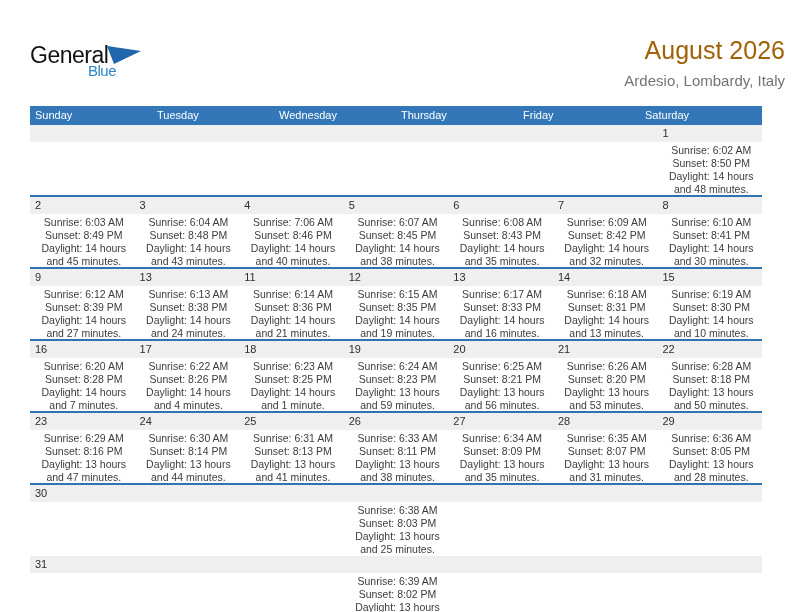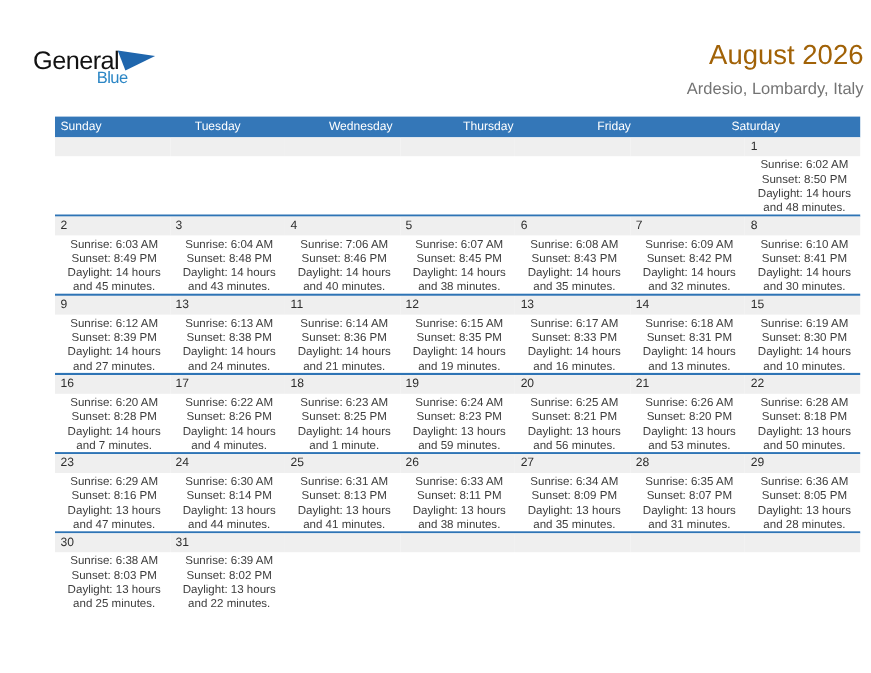--- a/index.html
+++ b/index.html
@@ -29,21 +29,21 @@
     font-size: 15px; letter-spacing: -0.5px;
     color: var(--logo-blue, #2b86c5);
   }
 
   
   .titles { position: absolute; right: 30px; top: 36px; text-align: right; }
   .title    { font-size: 25px; color: #a16207; }
   .subtitle { font-size: 15px; color: #737373; margin-top: 7px; text-align: center; }
 
   
-  .calendar { position: absolute; left: 30px; top: 106px; width: 732px; margin-left: 20px; }
+  .calendar { position: absolute; left: 30px; top: 106px; width: 732px; }
 
   .weekday-row {
     display: flex;
     height: 19px;
     background: var(--header-blue, #3477b8);
   }
   .weekday-cell {
     flex: 1;
     color: #ffffff;
     font-size: 11px;
@@ -54,21 +54,21 @@
     overflow: hidden;
   }
 
   .week-row {
     display: flex;
     height: 72px;
     box-sizing: border-box;
     border-bottom: 2px solid var(--line-blue, #2e74b5);
     background: #ffffff;
   }
-  .week-row:last-child { border-bottom: none; }
+  .week-row:last-child { border-bottom: none; flex-direction: column; }
 
   .day-cell { flex: 1; min-width: 0; }
   .day-num {
     height: 17px;
     background: var(--strip-gray, #efefef);
     font-size: 11px;
     color: #2e2e2e;
     padding: 2px 0 0 5px;
     box-sizing: border-box;
   }

